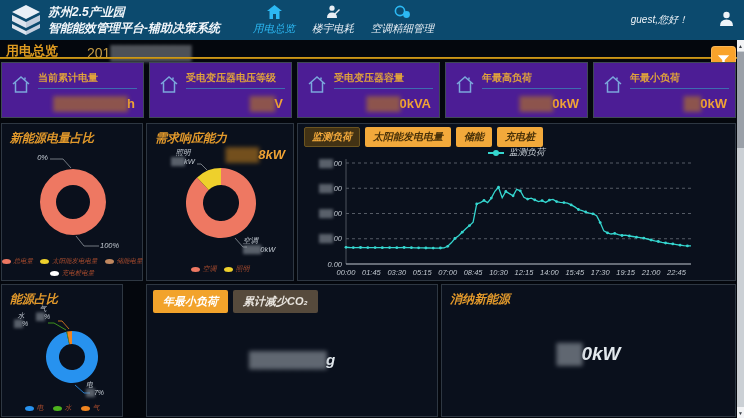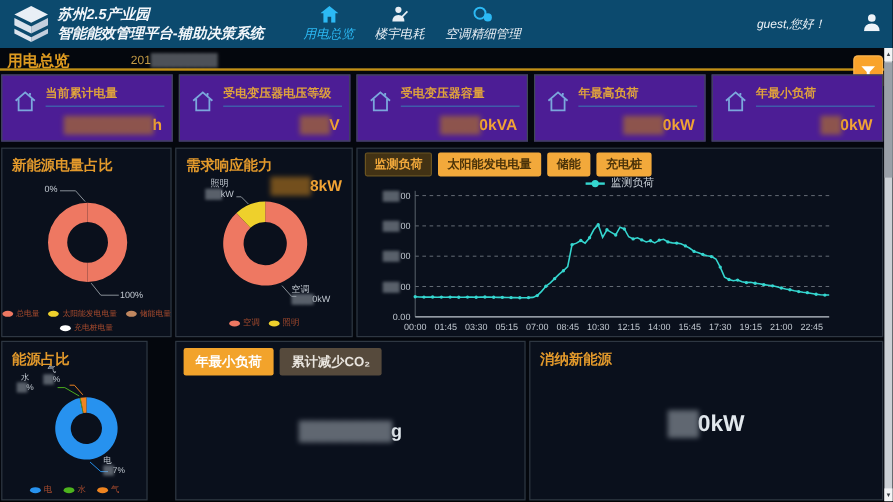--- a/index.html
+++ b/index.html
@@ -10,32 +10,32 @@
   #header{position:absolute;left:0;top:0;width:744px;height:40px;background:#0c4a6e;font-style:italic;}
   .htitle{position:absolute;left:48px;top:4px;color:#f2f6fa;font-weight:bold;font-size:12px;line-height:16px;}
   #nav{position:absolute;left:253px;top:3px;display:flex;gap:17px;}
   .nav-item{display:flex;flex-direction:column;align-items:center;color:#e8eef4;font-size:10.5px;cursor:pointer;}
   .nav-item .nicon{height:16px;display:flex;align-items:flex-end;margin-bottom:3px;}
   .nav-item.active{color:#2cb9f4;}
   #greeting{position:absolute;right:56px;top:13px;color:#eef3f8;font-size:10px;}
   
   #subheader{position:absolute;left:0;top:40px;width:737px;height:18px;}
   #page-title{position:absolute;left:6px;top:2px;color:#dd9a20;font-size:13px;font-weight:bold;}
-  #page-date{position:absolute;left:109px;top:5px;font-size:10px;color:#c49b45;}
+  #page-date{position:absolute;left:87px;top:5px;font-size:14px;color:#c49b45;}
   #orange-rule{position:absolute;left:0;top:57px;width:737px;height:2px;background:linear-gradient(#d8a21b,#a87a10);}
   #filter-btn{position:absolute;left:711px;top:46px;width:25px;height:29px;background:#f9a32b;border-radius:4px;
       display:flex;align-items:center;justify-content:center;cursor:pointer;box-shadow:0 0 0 1px #fff3 inset;}
   
   .card{position:absolute;top:62px;height:56px;width:143px;background:#4c1d95;border:1px solid #3f4955;box-sizing:border-box;}
   .card .ctitle{position:absolute;left:36px;top:8px;font-size:10px;font-weight:bold;color:#dfa23c;white-space:nowrap;}
   .card .cline{position:absolute;left:36px;right:6px;top:25px;height:1px;background:#3e6cb0;}
   .card .cval{position:absolute;right:8px;bottom:6px;font-size:13px;font-weight:bold;color:#f0a335;white-space:nowrap;}
   .card .hicon{position:absolute;left:8px;top:11px;}
   
-  .panel{position:absolute;background:#0a101c;border:1px solid #2e3742;box-sizing:border-box;}
+  .panel{position:absolute;background:#0a101c;border:1px solid #2e3742;box-sizing:border-box;font-style:italic;}
   .ptitle{position:absolute;left:8px;top:6px;font-size:12px;font-weight:bold;color:#e2992b;white-space:nowrap;}
   .cz{filter:blur(2px);opacity:.6;letter-spacing:-1px;}
   .cz-sm{filter:blur(1.5px);opacity:.55;letter-spacing:-1px;}
   .callout{position:absolute;font-size:7.5px;line-height:9px;color:#c3cad2;text-align:center;white-space:nowrap;}
   .legend{position:absolute;display:flex;justify-content:center;gap:7px;width:100%;}
   .litem{display:flex;align-items:center;gap:3px;font-size:6.5px;color:#aa4c2e;white-space:nowrap;}
   .lmarker{width:9px;height:5px;border-radius:50%;}
   
   .tabs{position:absolute;display:flex;gap:5px;}
   .tab{font-size:10px;font-weight:bold;padding:3px 8px;border-radius:2px;background:#f2a93b;color:#4a3209;cursor:pointer;white-space:nowrap;}

